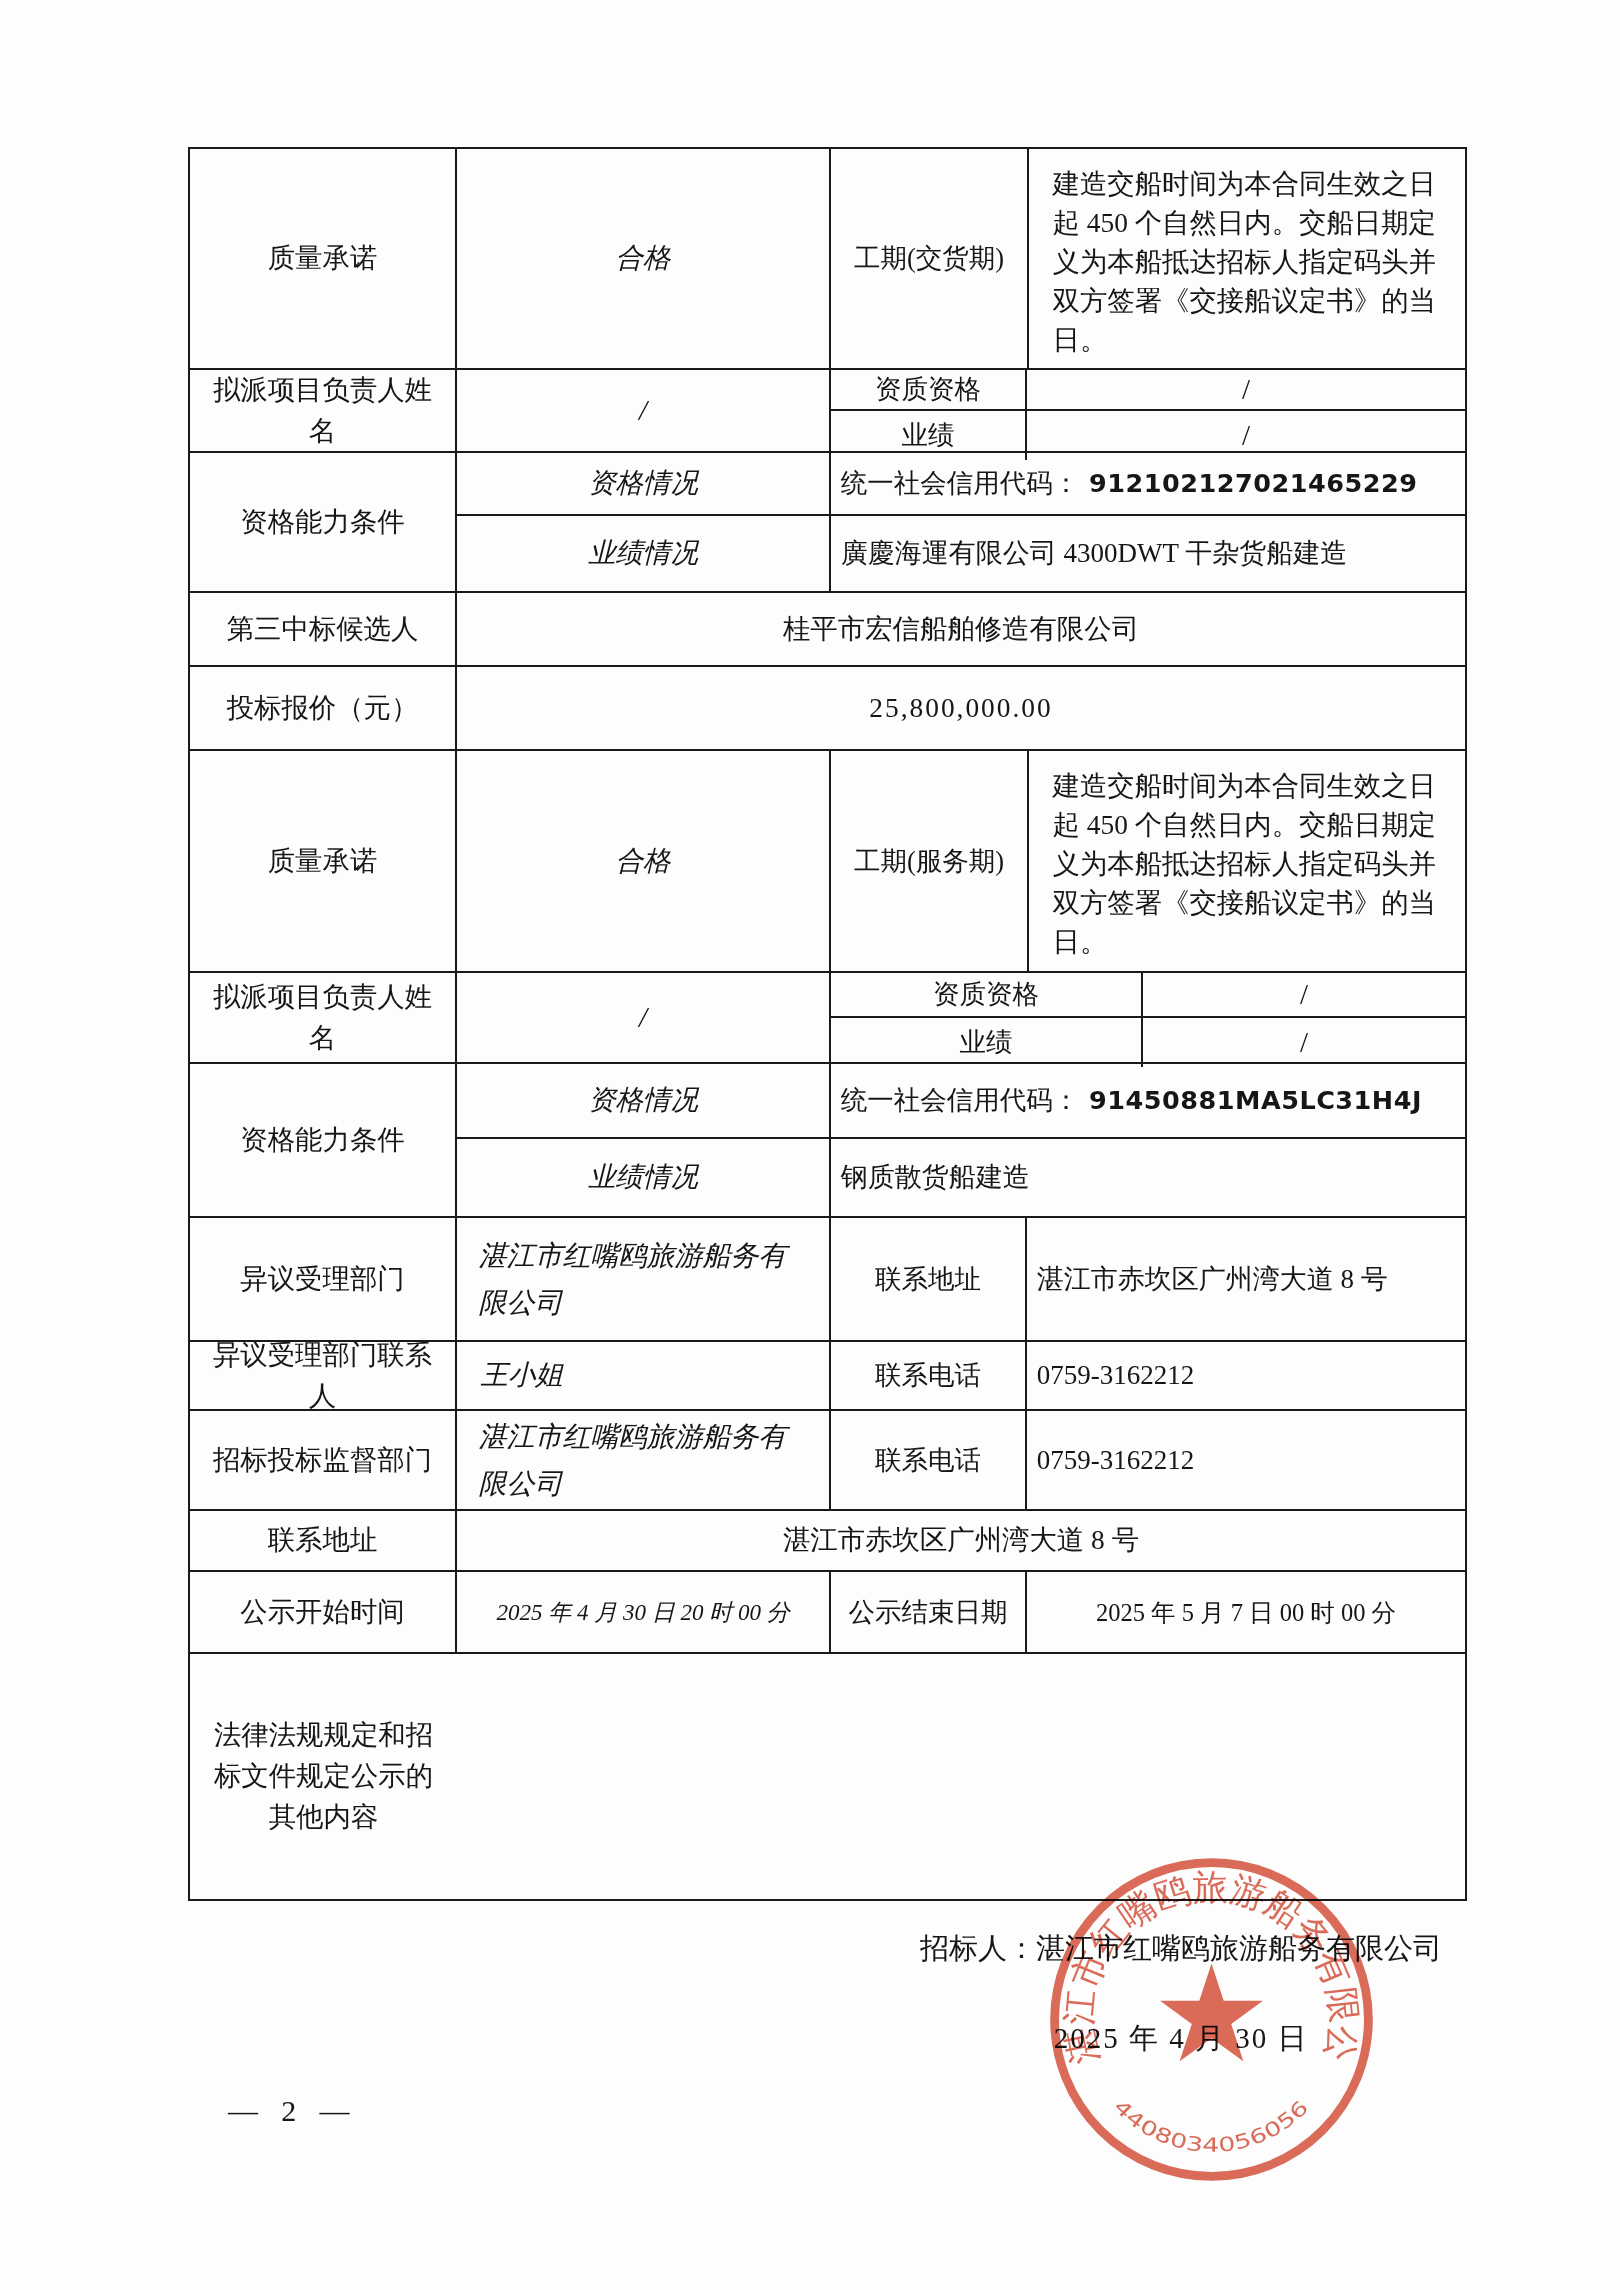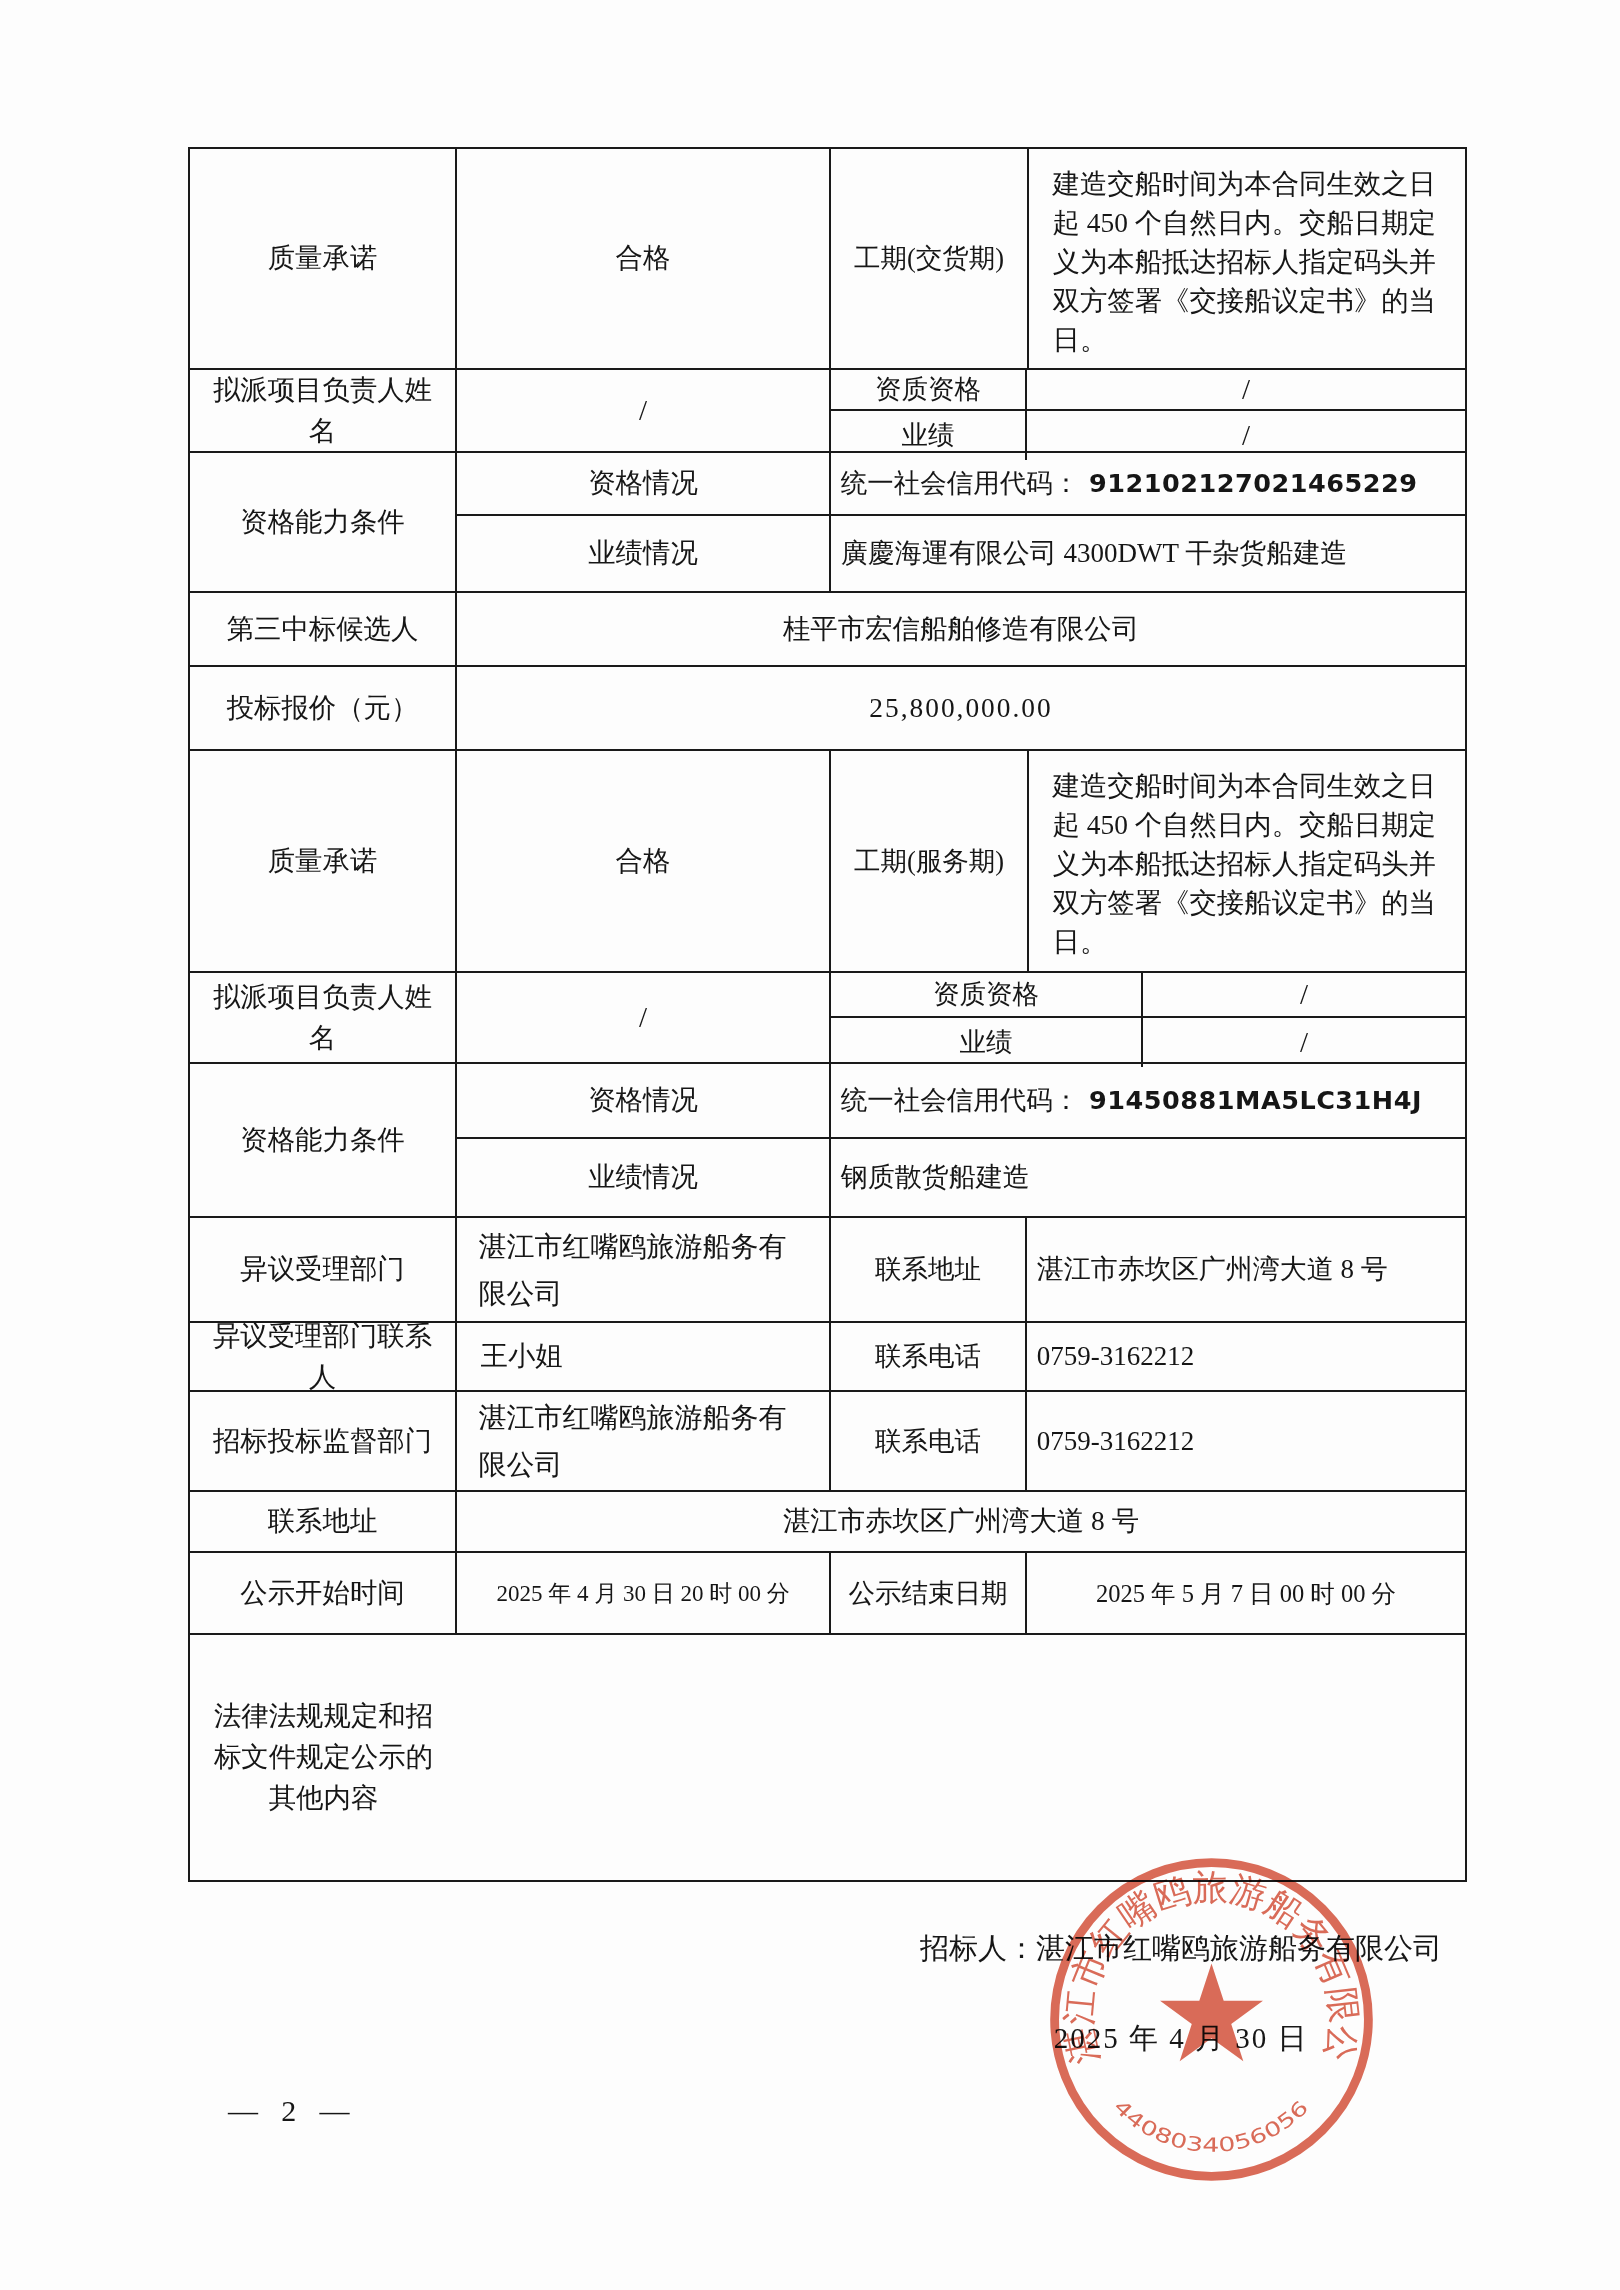--- a/index.html
+++ b/index.html
@@ -17,21 +17,21 @@
   }
   .row{ display:flex; border-bottom:2px solid var(--bc); box-sizing:border-box; }
   .row:last-child{ border-bottom:0; }
   .cell{
     border-right:2px solid var(--bc); box-sizing:border-box;
     display:flex; align-items:center; justify-content:center;
     text-align:center; padding:3.9px 9.8px; font-size:27.4px; line-height:41px;
   }
   .cell:last-child{ border-right:0; }
   .c1{ width:267px; flex:none; padding:3.9px 17.6px; }
-  .c2{ width:374px; flex:none; }
+  .c2{ width:374px; flex:none;font-style:italic; }
   .c3{ width:198px; flex:none; padding:2px 3.9px; font-size:26.5px; }
   .c3b{ width:196px; flex:none; font-size:26.5px; }
   .c3c{ width:312px; flex:none; font-size:26.5px; }
   .cf{ flex:1; }
   .left{ justify-content:flex-start; text-align:center; }
   .subcol{ flex:1; display:flex; flex-direction:column; box-sizing:border-box; }
   .subrow{ display:flex; flex:1; border-bottom:2px solid var(--bc); box-sizing:border-box; }
   .subrow:last-child{ border-bottom:0; }
   .paratext{
     display:block; padding:15.7px 21.6px 7.8px 23.5px; font-size:27.4px; line-height:39px;
@@ -156,21 +156,21 @@
               <span class="codeval">91450881MA5LC31H4J</span>
           </div>
         </div>
         <div class="subrow">
           <div class="cell c2">业绩情况</div>
           <div class="cell cf left valmd">钢质散货船建造</div>
         </div>
       </div>
     </div>
 
-    <div class="row" style="height:105px">
+    <div class="row" style="height:124px">
       <div class="cell c1">异议受理部门</div>
       <div class="cell c2 wraptext">湛江市红嘴鸥旅游船务有限公司</div>
       <div class="cell c3b">联系地址</div>
       <div class="cell cf left valmd">湛江市赤坎区广州湾大道 8 号</div>
     </div>
 
     <div class="row" style="height:69px">
       <div class="cell c1">异议受理部门联系人</div>
       <div class="cell c2 left" style="padding-left:23.5px">王小姐</div>
       <div class="cell c3b">联系电话</div>

